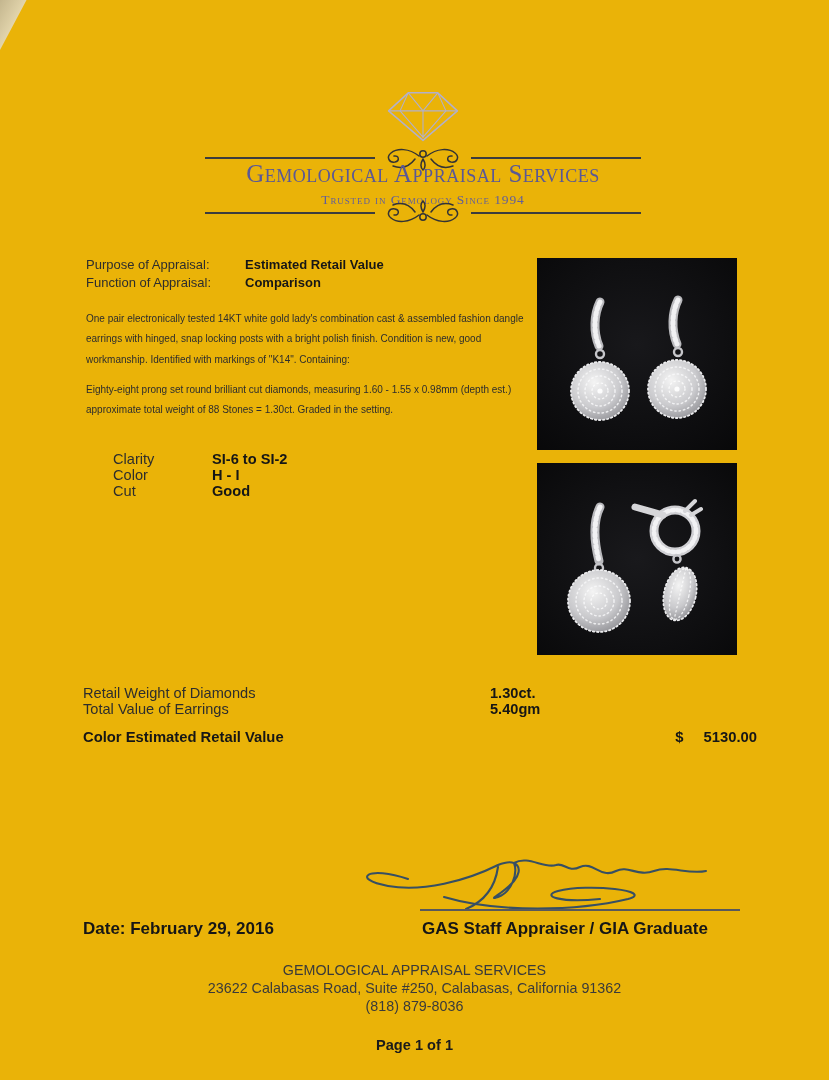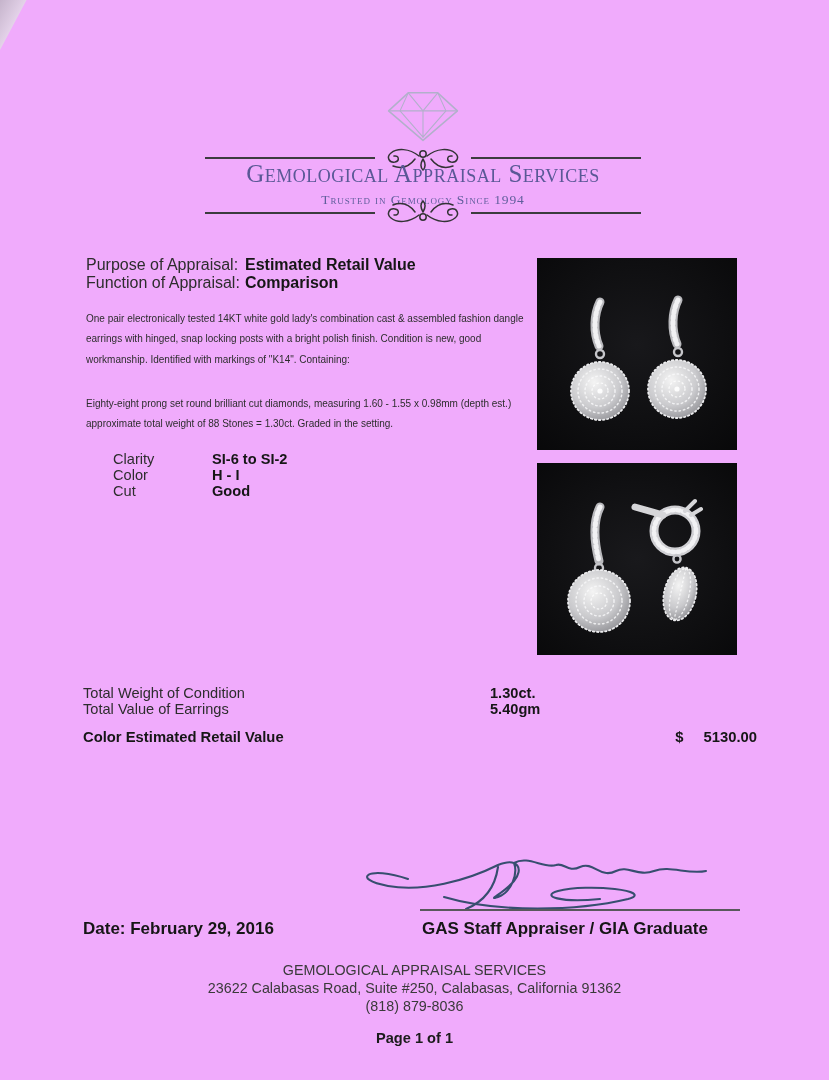--- a/index.html
+++ b/index.html
@@ -1,19 +1,19 @@
 <!DOCTYPE html>
 <html><head>
 <meta charset="utf-8">
 <style>
   * { margin:0; padding:0; box-sizing:border-box; }
   html,body { background:#e8e8e8; }
   .page {
     position:relative; width:829px; height:1080px; margin:0 auto;
-    background:#f0abfc; overflow:hidden;
+    background:#eab308; overflow:hidden;
     font-family:"Liberation Sans", sans-serif; color:#2d2d2d;
   }
   
   .corner-artifact {
     position:absolute; left:0; top:0; width:34px; height:50px;
     background:linear-gradient(118deg,#b7b7bb 0%,#dcdcdf 40%,#f4f4f5 62%,#fdfdfc 75%);
     clip-path:polygon(0 0,78% 0,0 100%); opacity:.75;
   }
   
   .brand-header { position:absolute; left:205px; top:86px; width:436px; text-align:center; }
@@ -27,47 +27,47 @@
     font-family:"Liberation Serif", serif; font-variant:small-caps;
     font-size:25px; letter-spacing:.5px; color:#5a5896; white-space:nowrap;
   }
   .brand-tagline {
     position:absolute; top:106px; left:0; right:0;
     font-family:"Liberation Serif", serif; font-variant:small-caps;
     font-size:13.5px; letter-spacing:.9px; color:#605e9c; white-space:nowrap;
   }
   
   .abs { position:absolute; }
-  .meta-block { left:86px; top:256px; font-size:16px; line-height:17.5px; }
+  .meta-block { left:86px; top:256px; font-size:13px; line-height:17.5px; }
   .meta-row { display:flex; }
   .meta-label { width:159px; }
   .bold { font-weight:bold; color:#161616; }
   .para { left:86px; top:309px; width:456px; font-size:10px; line-height:20.3px; }
-  .para2 { top:394px; }
+  .para2 { top:380px; }
   .grading-block { left:113px; top:452px; font-size:14.6px; line-height:15.8px; }
   .grading-row { display:flex; }
   .grading-label { width:99px; }
   
   .photo { position:absolute; left:537px; width:200px; height:192px; }
   .photo-1 { top:258px; } .photo-2 { top:463px; }
   
   .weights-block { left:83px; top:685px; font-size:14.6px; line-height:16.3px; }
   .weights-row { display:flex; }
   .weights-label { width:407px; }
   .total-row { left:83px; top:729px; width:674px; display:flex; font-size:14.8px; }
   .total-spacer { flex:1; }
   .total-amount { margin-left:20px; }
   
   .signature-svg { position:absolute; left:348px; top:853px; }
   .signoff-row { left:83px; top:919px; width:674px; height:18px; font-size:17px; }
   .appraiser-title { position:absolute; left:339px; top:0; }
   
   .footer-block { left:0; top:961px; width:829px; text-align:center;
     font-size:14.3px; line-height:18.2px; color:#3a3a3a; }
-  .footer-page { margin-top:13px; font-weight:bold; color:#1b1b1b; font-size:14.6px; }
+  .footer-page { margin-top:20px; font-weight:bold; color:#1b1b1b; font-size:14.6px; }
 </style>
 </head>
 <body>
 
 <div class="page">
 
   <div class="corner-artifact"></div>
 
   <div class="brand-header">
     <svg class="diamond-art" width="82" height="58" viewBox="0 0 100 70">
@@ -220,21 +220,21 @@
             <ellipse rx="9" ry="26" fill="none" stroke="#fafafb" stroke-width="1.4" stroke-dasharray="1.4 3" opacity=".8"></ellipse>
             <path d="M0,-26 L0,26" stroke="#ffffff" stroke-width="1.3" stroke-dasharray="1.3 3" opacity=".75" fill="none"></path>
           </g>
         </g>
       </g>
     </svg>
   </div>
 
   <div class="abs weights-block">
     <div class="weights-row">
-      <span class="weights-label">Total Weight of Condition</span>
+      <span class="weights-label">Retail Weight of Diamonds</span>
       <span class="bold">1.30ct.</span>
     </div>
     <div class="weights-row">
       <span class="weights-label">Total Value of Earrings</span>
       <span class="bold">5.40gm</span>
     </div>
   </div>
 
   <div class="abs total-row">
     <span class="bold">Color Estimated Retail Value</span>

